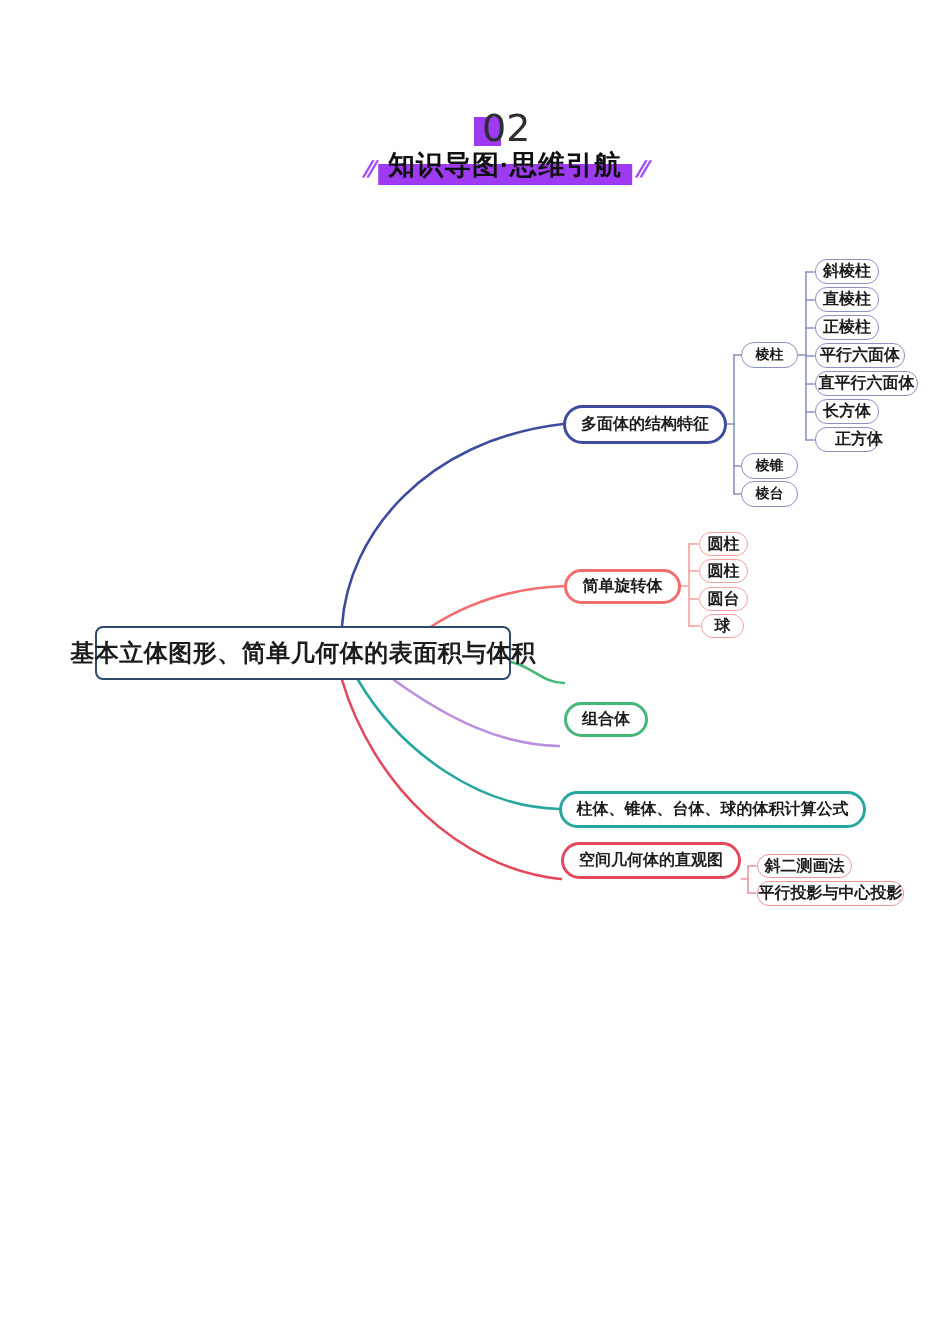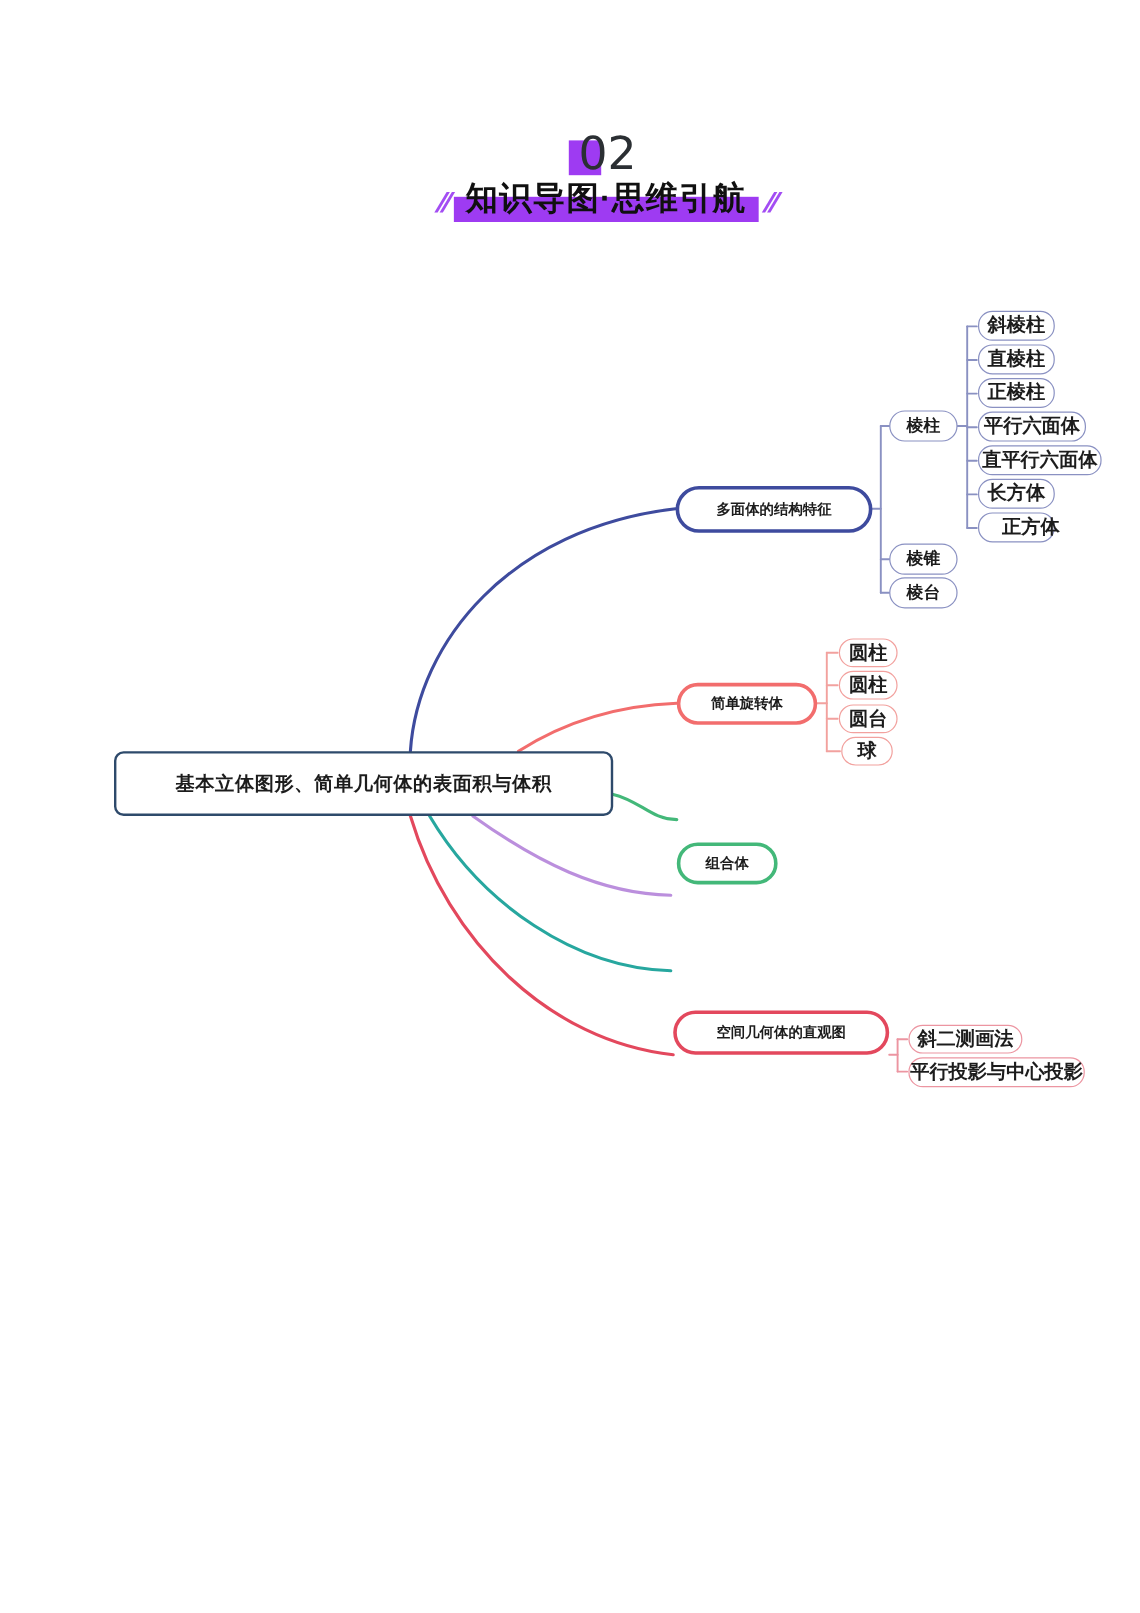--- a/index.html
+++ b/index.html
@@ -16,22 +16,22 @@
   .slash{color:#a34df3;font-size:23px;font-weight:bold;font-style:italic;letter-spacing:-2px;
     transform:skewX(-12deg);line-height:1;padding-bottom:2px;}
   .subtitle-wrap{position:relative;display:inline-block;padding:0 6px;}
   .subtitle-bar{position:absolute;left:-4px;right:-4px;bottom:-2px;height:21px;background:#9e3bf2;z-index:0;}
   .subtitle-text{position:relative;z-index:1;font-size:27px;font-weight:800;color:#101010;letter-spacing:1px;}
   
   #map-svg{position:absolute;left:0;top:0;width:950px;height:1344px;z-index:1;}
   .node{position:absolute;z-index:2;background:#ffffff;box-sizing:border-box;
     display:flex;align-items:center;justify-content:center;white-space:nowrap;
     font-weight:bold;color:#1c1c1c;}
-  .root{border:2.5px solid #2e4a6b;border-radius:8px;font-size:16px;letter-spacing:0.5px;}
-  .main{border:3px solid;border-radius:20px;font-size:12px;}
+  .root{border:2.5px solid #2e4a6b;border-radius:8px;font-size:24px;letter-spacing:0.5px;}
+  .main{border:3px solid;border-radius:20px;font-size:16px;}
   .sub{border:1.5px solid;border-radius:13px;font-size:14px;}
   .leaf{border:1.5px solid;border-radius:12px;font-size:16px;}
 </style>
 </head>
 <body>
 
 <div id="page">
 
   <div class="sec-num-square"></div>
   <div class="sec-num">02</div>
@@ -105,18 +105,19 @@
 
   <div class="node main" style="left:564px;top:569px;width:117px;height:35px;border-color:#f26d6d;">简单旋转体</div>
   <div class="node leaf" style="left:699px;top:532px;width:49px;height:24px;border-color:#f2a19e;">圆柱</div>
   <div class="node leaf" style="left:699px;top:559px;width:49px;height:24px;border-color:#f2a19e;">圆柱</div>
   <div class="node leaf" style="left:699px;top:587px;width:49px;height:24px;border-color:#f2a19e;">圆台</div>
   <div class="node leaf" style="left:701px;top:614px;width:43px;height:24px;border-color:#f2a19e;">球</div>
 
   <div class="node main" style="left:564px;top:666px;width:84px;height:35px;border-color:#43b879;margin-top:36px;">组合体</div>
 
 
+  <div class="node main" style="left:559px;top:791px;width:307px;height:37px;border-color:#27a79f;">柱体、锥体、台体、球的体积计算公式</div>
 
   <div class="node main" style="left:561px;top:842px;width:180px;height:37px;border-color:#e3485d;">空间几何体的直观图</div>
   <div class="node leaf" style="left:757px;top:854px;width:95px;height:24px;border-color:#ec95a1;">斜二测画法</div>
   <div class="node leaf" style="left:757px;top:881px;width:147px;height:25px;border-color:#ec95a1;">平行投影与中心投影</div>
 
 </div>
 
 </body></html>

